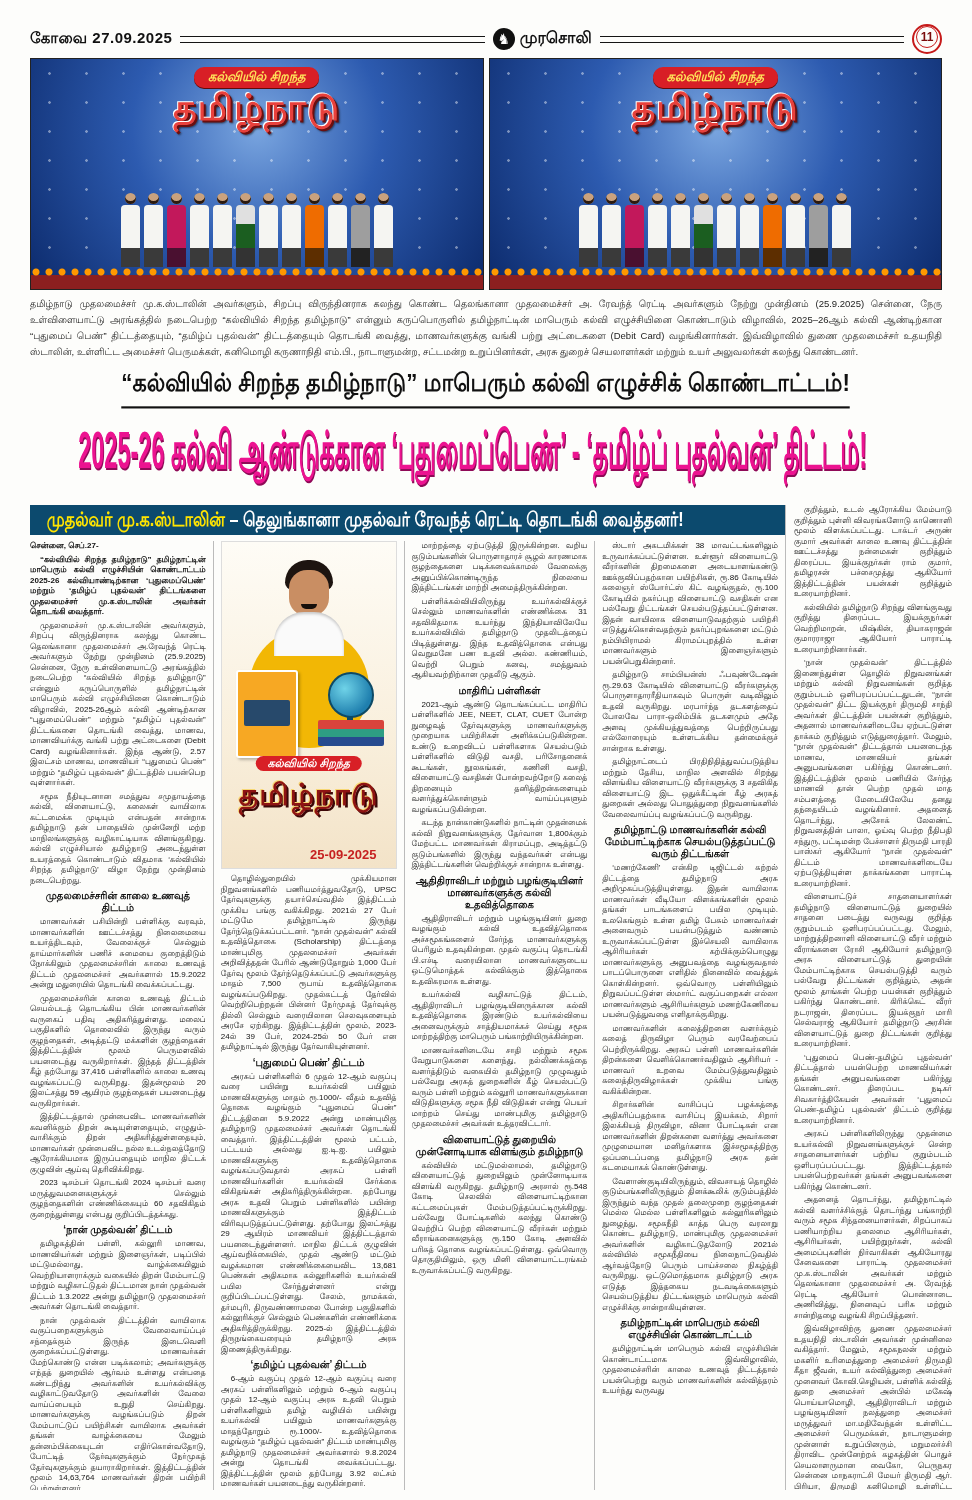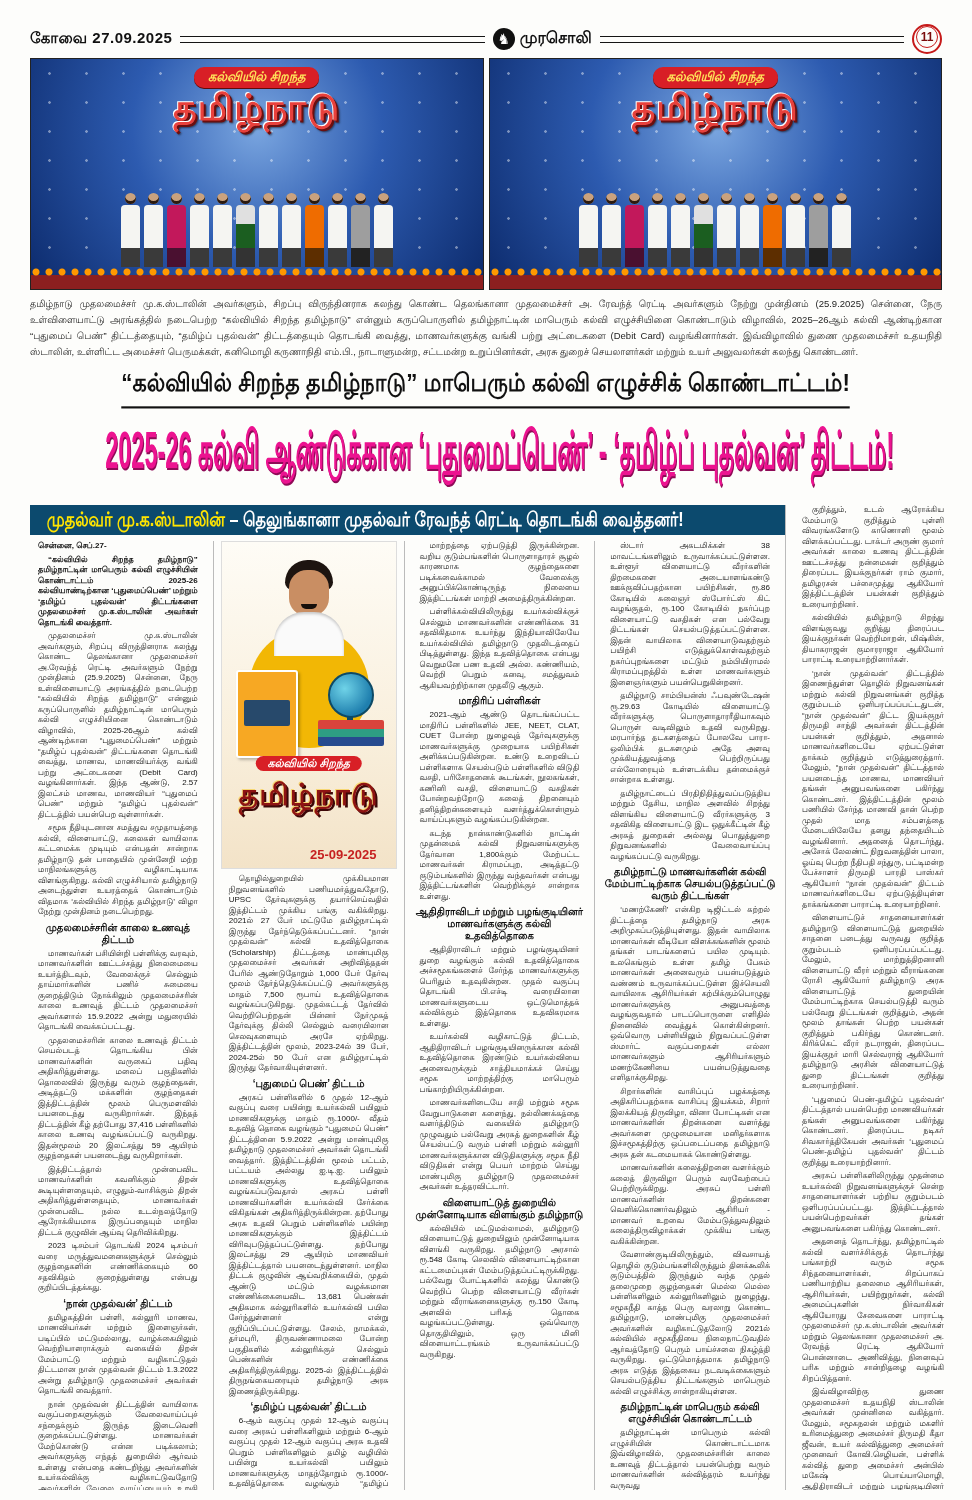--- a/index.html
+++ b/index.html
@@ -43,39 +43,39 @@
   .flowers{position:absolute;left:0;right:0;bottom:12px;height:10px;z-index:3;
      background:radial-gradient(circle at 5px 5px,#ff9800 3px,transparent 4px);
      background-size:13px 10px;}
   
   .caption{position:absolute;left:30px;right:30px;top:296px;font-size:9.5px;line-height:16px;
            text-align:justify;margin:0;color:#1c1c1c;}
   
   .hlblack{position:absolute;left:30px;right:30px;top:370px;text-align:center;}
   .hlblack span{display:inline-block;font-size:23px;font-weight:900;white-space:nowrap;
       transform:scale(.97,1.08);transform-origin:center;border-bottom:2px solid #111;padding-bottom:5px;}
-  .hlmag{position:absolute;left:30px;right:16px;top:414px;height:74px;display:flex;
-         align-items:center;justify-content:flex-start;overflow:visible;}
+  .hlmag{position:absolute;left:30px;right:30px;top:414px;height:74px;display:flex;
+         align-items:center;justify-content:flex-end;overflow:visible;}
   .hlmag span{font-size:28px;font-weight:900;color:#ec1390;white-space:nowrap;line-height:1;
       transform:scale(.84,1.85);transform-origin:center;text-shadow:1px 1px 0 #8f0a57;}
   
   .bodywrap{position:absolute;left:30px;right:30px;top:505px;bottom:10px;display:flex;}
   .leftpart{width:755px;flex:0 0 auto;display:flex;flex-direction:column;}
   .banner{height:30px;background:#0c4a6e;display:flex;align-items:center;justify-content:flex-start;
           margin-bottom:6px;white-space:nowrap;overflow:hidden;}
   .banner b{font-size:17px;transform:scale(.95,1.15);display:inline-block;}
   .banner .y{color:#ffe400;}
   .banner .w{color:#ffffff;}
   .cols{flex:1;display:flex;overflow:hidden;}
   .col{flex:1;padding:0 7px;border-right:1px solid #bbb;overflow:hidden;font-size:8px;
        line-height:10.5px;text-align:justify;}
   .col:first-child{padding-left:0;}
   .colright{width:158px;flex:0 0 auto;padding:0 0 0 8px;border-left:1px solid #bbb;overflow:hidden;
        font-size:8px;line-height:10.5px;text-align:justify;}
-  .col p,.colright p{margin:0 8px 3px;text-indent:10px;}
+  .col p,.colright p{margin:0 0 3px;text-indent:10px;}
   .col .dateline,.colright .dateline{text-align:left;font-weight:bold;text-indent:0;}
   .col .lead,.colright .lead{font-weight:bold;}
   .col .shead,.colright .shead{font-weight:900;font-size:10px;line-height:12px;text-align:center;
        margin:4px 0 3px;text-indent:0;}
   
   .inset{position:relative;height:326px;margin:0 0 5px;border:1px solid #ddd;overflow:hidden;
          background:linear-gradient(180deg,#fefcf6 0%,#f9efdc 60%,#f3e3c8 100%);}
   .sun{position:absolute;left:50%;top:86px;transform:translateX(-50%);width:120px;height:120px;
        border-radius:50%;background:#f2b705;}
   .face{position:absolute;left:50%;top:18px;transform:translateX(-50%);width:74px;height:96px;}
@@ -226,22 +226,22 @@
             <p>மாணவர்களிடையே சாதி மற்றும் சமூக வேறுபாடுகளை களைந்து, நல்லிணக்கத்தை வளர்த்திடும் வகையில் தமிழ்நாடு முழுவதும் பல்வேறு அரசுத் துறைகளின் கீழ் செயல்பட்டு வரும் பள்ளி மற்றும் கல்லூரி மாணவர்களுக்கான விடுதிகளுக்கு சமூக நீதி விடுதிகள் என்று பெயர் மாற்றம் செய்து மாண்புமிகு தமிழ்நாடு முதலமைச்சர் அவர்கள் உத்தரவிட்டார்.</p>
             <div class="shead">விளையாட்டுத் துறையில் முன்னோடியாக விளங்கும் தமிழ்நாடு</div>
             <p>கல்வியில் மட்டுமல்லாமல், தமிழ்நாடு விளையாட்டுத் துறையிலும் முன்னோடியாக விளங்கி வருகிறது. தமிழ்நாடு அரசால் ரூ.548 கோடி செலவில் விளையாட்டிற்கான கட்டமைப்புகள் மேம்படுத்தப்பட்டிருக்கிறது. பல்வேறு போட்டிகளில் கலந்து கொண்டு வெற்றிப் பெற்ற விளையாட்டு வீரர்கள் மற்றும் வீராங்கனைகளுக்கு ரூ.150 கோடி அளவில் பரிசுத் தொகை வழங்கப்பட்டுள்ளது. ஒவ்வொரு தொகுதியிலும், ஒரு மினி விளையாட்டரங்கம் உருவாக்கப்பட்டு வருகிறது.</p>
           </div>
         <div class="col" style="border-right:none;">
             <p>ஸ்டார் அகடமிக்கள் 38 மாவட்டங்களிலும் உருவாக்கப்பட்டுள்ளன. உள்ளூர் விளையாட்டு வீரர்களின் திறமைகளை அடையாளங்கண்டு ஊக்குவிப்பதற்கான பயிற்சிகள், ரூ.86 கோடியில் கலைஞர் ஸ்போர்ட்ஸ் கிட் வழங்குதல், ரூ.100 கோடியில் நகர்ப்புற விளையாட்டு வசதிகள் என பல்வேறு திட்டங்கள் செயல்படுத்தப்பட்டுள்ளன. இதன் வாயிலாக விளையாடுவதற்கும் பயிற்சி எடுத்துக்கொள்வதற்கும் நகர்ப்புறங்களை மட்டும் நம்பியிராமல் கிராமப்புறத்தில் உள்ள மாணவர்களும் இளைஞர்களும் பயன்பெறுகின்றனர்.</p>
             <p>தமிழ்நாடு சாம்பியன்ஸ் ஃபவுண்டேஷன் ரூ.29.63 கோடியில் விளையாட்டு வீரர்களுக்கு பொருளாதாரரீதியாகவும் பொருள் வடிவிலும் உதவி வருகிறது. மரபார்ந்த தடகளத்தைப் போலவே பாரா-ஒலிம்பிக் தடகளமும் அதே அளவு முக்கியத்துவத்தை பெற்றிருப்பது எல்லோரையும் உள்ளடக்கிய தன்மைக்குச் சான்றாக உள்ளது.</p>
             <p>தமிழ்நாட்டைப் பிரதிநிதித்துவப்படுத்திய மற்றும் தேசிய, மாநில அளவில் சிறந்து விளங்கிய விளையாட்டு வீரர்களுக்கு 3 சதவிகித விளையாட்டு இட ஒதுக்கீட்டின் கீழ் அரசுத் துறைகள் அல்லது பொதுத்துறை நிறுவனங்களில் வேலைவாய்ப்பு வழங்கப்பட்டு வருகிறது.</p>
             <div class="shead">தமிழ்நாட்டு மாணவர்களின் கல்வி மேம்பாட்டிற்காக செயல்படுத்தப்பட்டு வரும் திட்டங்கள்</div>
             <p>‘மணற்கேணி’ என்கிற டிஜிட்டல் கற்றல் திட்டத்தை தமிழ்நாடு அரசு அறிமுகப்படுத்தியுள்ளது. இதன் வாயிலாக மாணவர்கள் வீடியோ விளக்கங்களின் மூலம் தங்கள் பாடங்களைப் பயில முடியும். உலகெங்கும் உள்ள தமிழ் பேசும் மாணவர்கள் அனைவரும் பயன்படுத்தும் வண்ணம் உருவாக்கப்பட்டுள்ள இச்செயலி வாயிலாக ஆசிரியர்கள் கற்பிக்கும்பொழுது மாணவர்களுக்கு அனுபவத்தை வழங்குவதால் பாடப்பொருளை எளிதில் நினைவில் வைத்துக் கொள்கின்றனர். ஒவ்வொரு பள்ளியிலும் நிறுவப்பட்டுள்ள ஸ்மார்ட் வகுப்பறைகள் எல்லா மாணவர்களும் ஆசிரியர்களும் மணற்கேணியை பயன்படுத்துவதை எளிதாக்குகிறது.</p>
+            <p>மாணவர்களின் கலைத்திறனை வளர்க்கும் கலைத் திருவிழா பெரும் வரவேற்பைப் பெற்றிருக்கிறது. அரசுப் பள்ளி மாணவர்களின் திறன்களை வெளிக்கொணர்வதிலும் ஆசிரியர் - மாணவர் உறவை மேம்படுத்துவதிலும் கலைத்திருவிழாக்கள் முக்கிய பங்கு வகிக்கின்றன.</p>
             <p>சிறார்களின் வாசிப்புப் பழக்கத்தை அதிகரிப்பதற்காக வாசிப்பு இயக்கம், சிறார் இலக்கியத் திருவிழா, வினா போட்டிகள் என மாணவர்களின் திறன்களை வளர்த்து அவர்களை முழுமையான மனிதர்களாக இச்சமூகத்திற்கு ஒப்படைப்பதை தமிழ்நாடு அரசு தன் கடமையாகக் கொண்டுள்ளது.</p>
-            <p>மாணவர்களின் கலைத்திறனை வளர்க்கும் கலைத் திருவிழா பெரும் வரவேற்பைப் பெற்றிருக்கிறது. அரசுப் பள்ளி மாணவர்களின் திறன்களை வெளிக்கொணர்வதிலும் ஆசிரியர் - மாணவர் உறவை மேம்படுத்துவதிலும் கலைத்திருவிழாக்கள் முக்கிய பங்கு வகிக்கின்றன.</p>
             <p>வேளாண்குடியிலிருந்தும், விவசாயத் தொழில் குடும்பங்களிலிருந்தும் தினக்கூலிக் குடும்பத்தில் இருந்தும் வந்த முதல் தலைமுறை குழந்தைகள் மெல்ல மெல்ல பள்ளிகளிலும் கல்லூரிகளிலும் நுழைந்து, சமூகநீதி காத்த பெரு வரலாறு கொண்ட தமிழ்நாடு, மாண்புமிகு முதலமைச்சர் அவர்களின் வழிகாட்டுதலோடு 2021ல் கல்வியில் சமூகநீதியை நிலைநாட்டுவதில் ஆர்வத்தோடு பெரும் பாய்ச்சலை நிகழ்த்தி வருகிறது. ஒட்டுமொத்தமாக தமிழ்நாடு அரசு எடுத்த இத்தகைய நடவடிக்கைகளும் செயல்படுத்திய திட்டங்களும் மாபெரும் கல்வி எழுச்சிக்கு சான்றாகியுள்ளன.</p>
             <div class="shead">தமிழ்நாட்டின் மாபெரும் கல்வி எழுச்சியின் கொண்டாட்டம்</div>
             <p>தமிழ்நாட்டின் மாபெரும் கல்வி எழுச்சியின் கொண்டாட்டமாக இவ்விழாவில், முதலமைச்சரின் காலை உணவுத் திட்டத்தால் பயன்பெற்று வரும் மாணவர்களின் கல்வித்தரம் உயர்ந்து வருவது</p>
           </div>
       </div>
     </div>
     <div class="colright">
         <p>குறித்தும், உடல் ஆரோக்கிய மேம்பாடு குறித்தும் புள்ளி விவரங்களோடு காணொளி மூலம் விளக்கப்பட்டது. டாக்டர் அருண் குமார் அவர்கள் காலை உணவு திட்டத்தின் ஊட்டச்சத்து நன்மைகள் குறித்தும் திரைப்பட இயக்குநர்கள் ராம் குமார், தமிழரசன் பச்சைமுத்து ஆகியோர் இத்திட்டத்தின் பயன்கள் குறித்தும் உரையாற்றினர்.</p>
         <p>கல்வியில் தமிழ்நாடு சிறந்து விளங்குவது குறித்து திரைப்பட இயக்குநர்கள் வெற்றிமாறன், மிஷ்கின், தியாகராஜன் குமாரராஜா ஆகியோர் பாராட்டி உரையாற்றினார்கள்.</p>
         <p>‘நான் முதல்வன்’ திட்டத்தில் இணைந்துள்ள தொழில் நிறுவனங்கள் மற்றும் கல்வி நிறுவனங்கள் குறித்த குறும்படம் ஒளிபரப்பப்பட்டதுடன், “நான் முதல்வன்” திட்ட இயக்குநர் திருமதி சாந்தி அவர்கள் திட்டத்தின் பயன்கள் குறித்தும், அதனால் மாணவர்களிடையே ஏற்பட்டுள்ள தாக்கம் குறித்தும் எடுத்துரைத்தார். மேலும், “நான் முதல்வன்” திட்டத்தால் பயனடைந்த மாணவ, மாணவியர் தங்கள் அனுபவங்களை பகிர்ந்து கொண்டனர். இத்திட்டத்தின் மூலம் பணியில் சேர்ந்த மாணவி தான் பெற்ற முதல் மாத சம்பளத்தை மேடையிலேயே தனது தந்தையிடம் வழங்கினார். அதனைத் தொடர்ந்து, அசோக் லேலண்ட் நிறுவனத்தின் பாலா, ஓய்வு பெற்ற நீதிபதி சந்துரு, பட்டிமன்ற பேச்சாளர் திருமதி பாரதி பாஸ்கர் ஆகியோர் “நான் முதல்வன்” திட்டம் மாணவர்களிடையே ஏற்படுத்தியுள்ள தாக்கங்களை பாராட்டி உரையாற்றினர்.</p>

